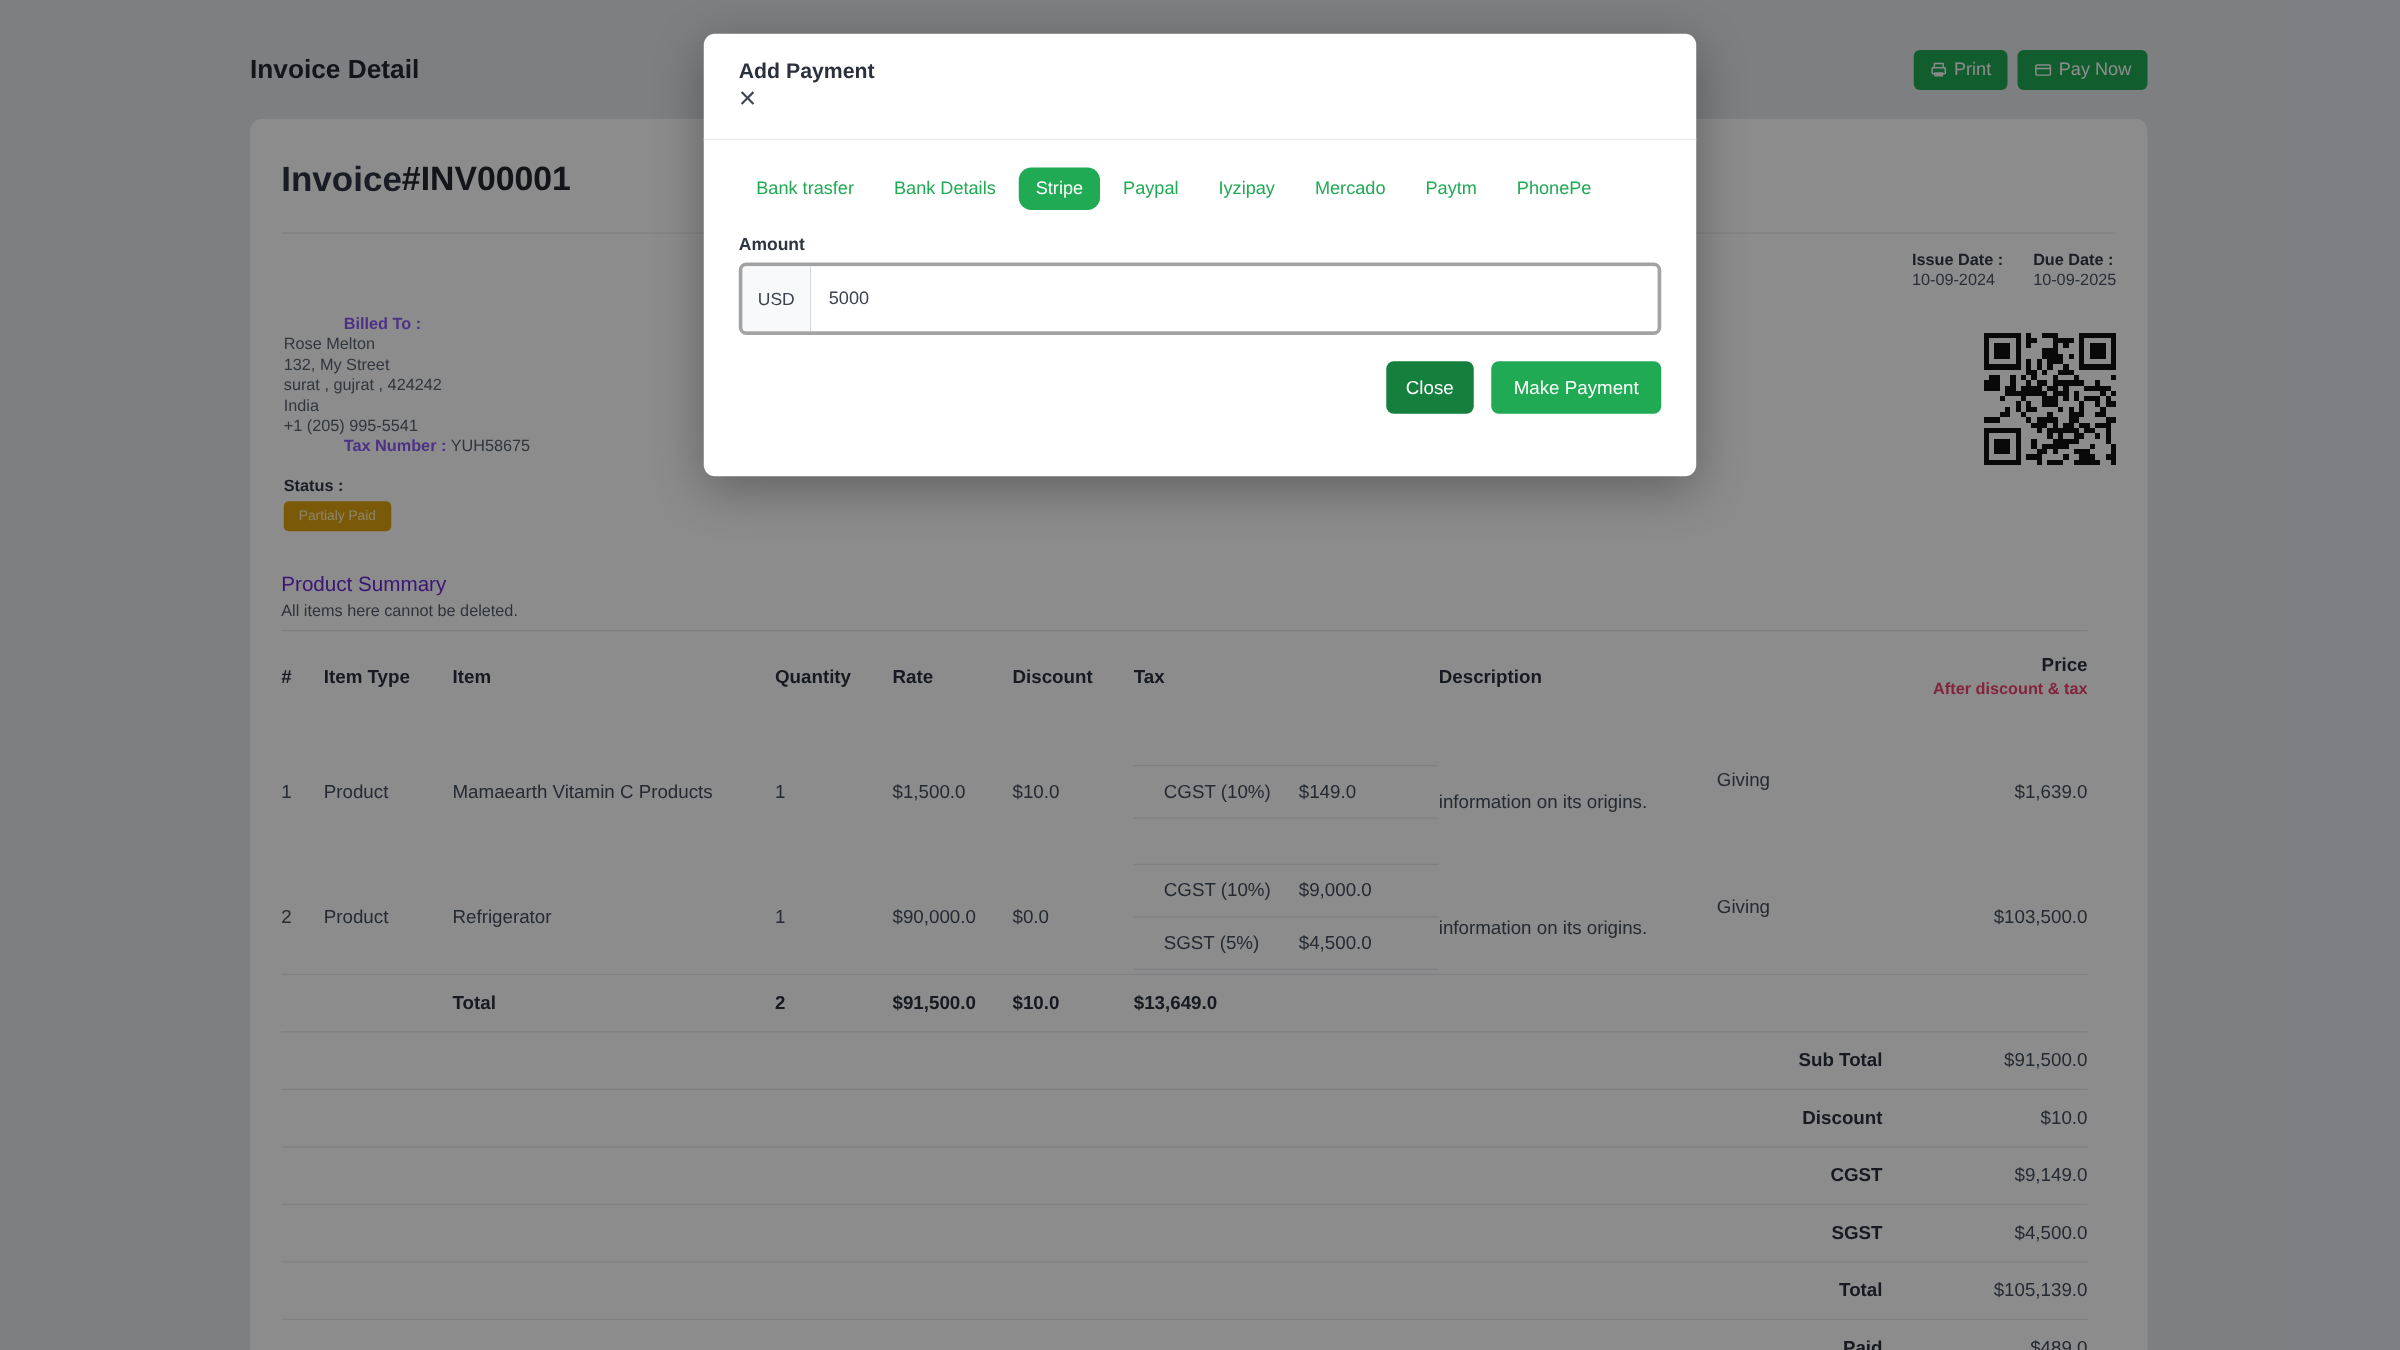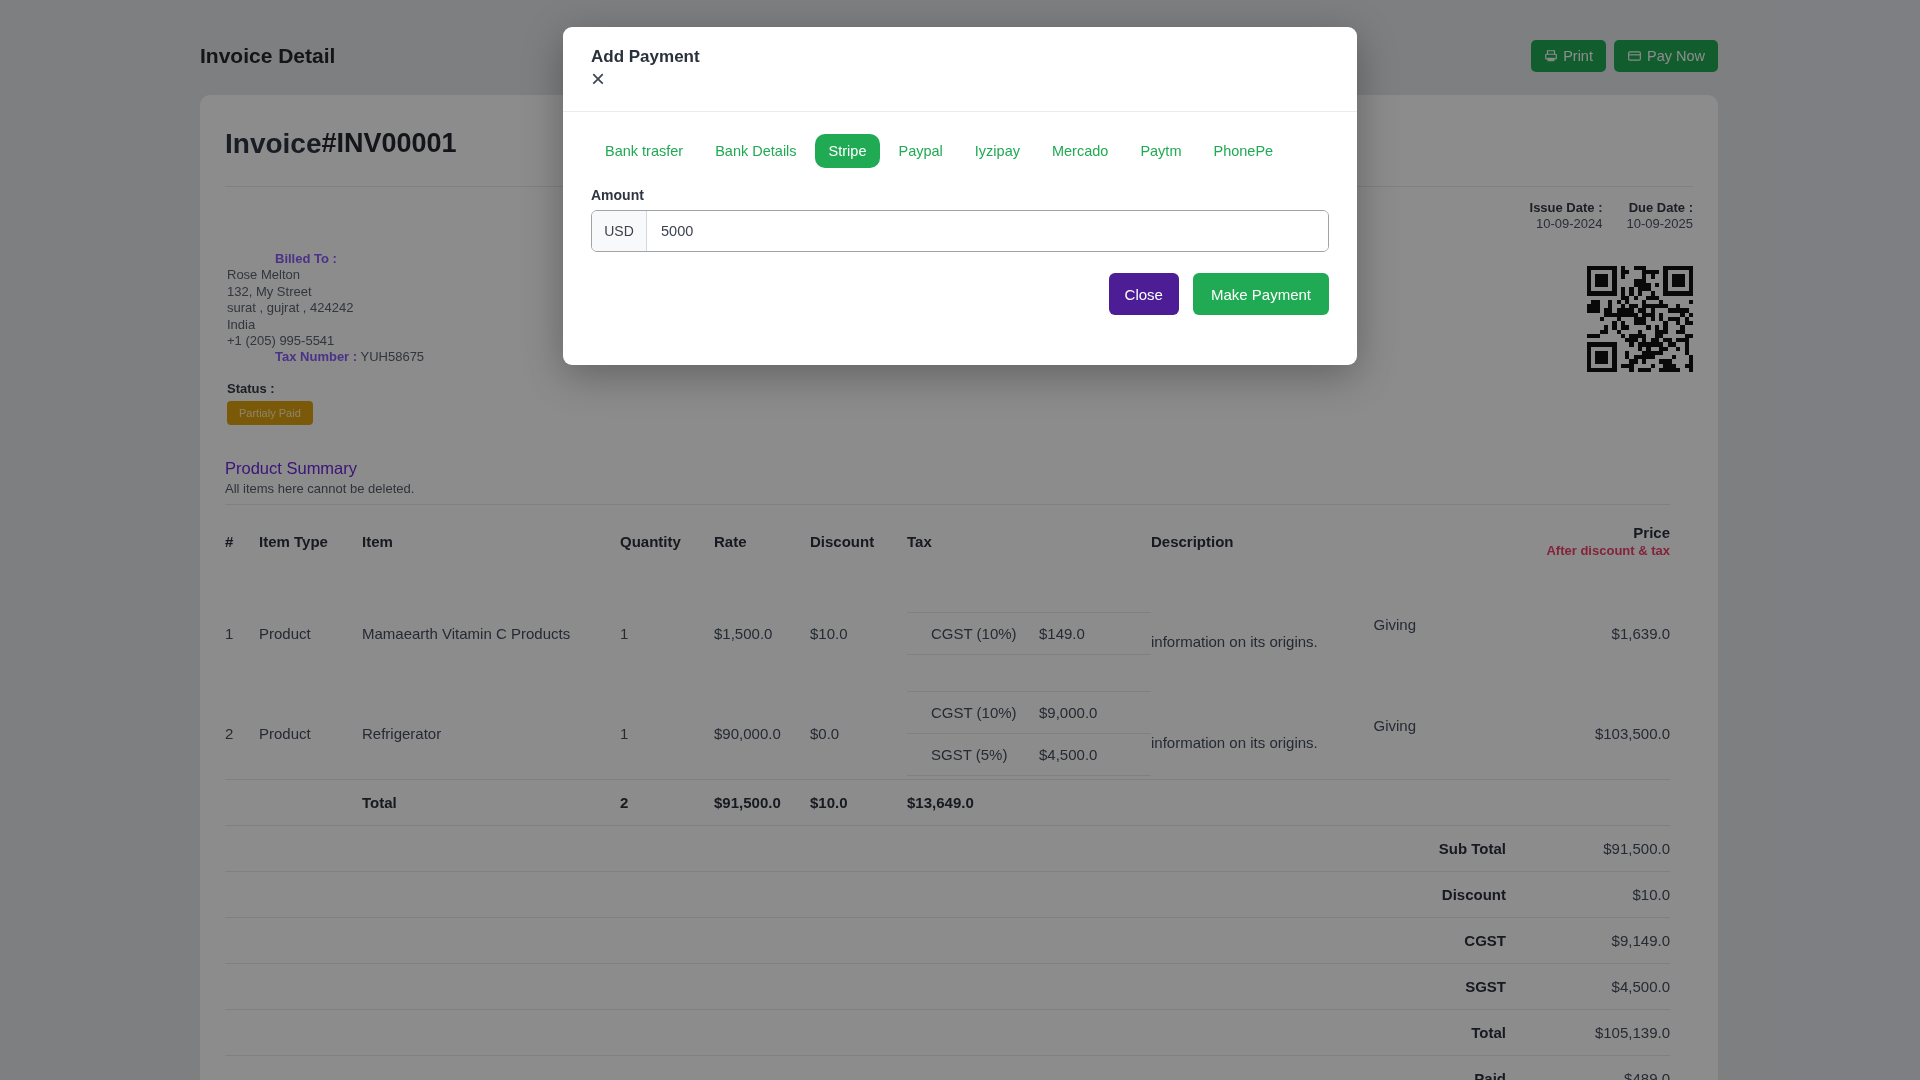--- a/index.html
+++ b/index.html
@@ -37,21 +37,21 @@
   .inv-title-row { display:flex; align-items:flex-start; margin-top:8px; }
   .inv-title { font-size:28px; font-weight:600; color:#2e3442; }
   .inv-number { font-size:27px; font-weight:700; color:#23272f; padding-right:0; }
   .inv-divider { border:none; border-top:1px solid #e8eaef; margin-top:26px; }
 
   .info-section { position:relative; height:262px; }
   .addr { position:absolute; left:2px; top:64px; font-size:13px; line-height:16.4px; color:#5b6470; }
   .addr .b { font-weight:700; color:#8b5cf6;padding-left:48px; }
   .shipped { position:absolute; left:500px; top:147px; font-size:13px; line-height:16.4px; color:#5b6470; }
   .dates { position:absolute; right:0; top:13px; display:flex; gap:24px; }
-  .date-col { text-align:right; font-size:13px; line-height:16px; color:#4b5563; }
+  .date-col { text-align:left; font-size:13px; line-height:16px; color:#4b5563; }
   .date-col .lbl { font-weight:700; color:#333a46; }
   .qr { position:absolute; right:0; top:79px; width:106px; height:106px; background:#fff; }
   .status-block { position:absolute; left:2px; top:194px; }
   .status-lbl { font-size:13px; font-weight:700; color:#333a46; }
   .status-badge {
     margin-top:5px; display:inline-block; background:var(--badge); color:#ffeebe;
     font-size:11px; padding:6px 12px; border-radius:4px;
   }
 
   .ps-title { font-size:16.5px; font-weight:500; color:#6d28d9; margin-top:10px; }
@@ -96,28 +96,28 @@
     cursor:pointer; font-family:inherit; padding:0;
   }
   .modal-body { padding:22px 28px 0 28px; }
   .pay-tabs { display:flex; gap:4px; flex-wrap:wrap; }
   .pay-tab {
     background:none; border:none; font-family:inherit; cursor:pointer;
     font-size:14.5px; color:var(--green); padding:9px 14px; border-radius:10px;
   }
   .pay-tab.active { background:var(--green); color:#fff; }
   .amount-lbl { font-size:14px; font-weight:700; color:#2f3540; margin-top:19px; margin-bottom:7px; }
-  .input-group { display:flex; height:42px; border:1px solid #a3a3a3; border-radius:6px; overflow:hidden; }
+  .input-group { display:flex; height:58px; border:3px solid #a3a3a3; border-radius:6px; overflow:hidden; }
   .ig-prefix {
     width:55px; display:flex; align-items:center; justify-content:center;
     background:#f8f9fb; border-right:1px solid #d3d8de; font-size:14px; color:#3c434e;
   }
   .ig-input { flex:1; border:none; outline:none; font-size:14.5px; color:#3c434e; padding:0 14px; font-family:inherit; }
   .modal-footer { display:flex; justify-content:flex-end; gap:14px; margin-top:21px; padding-bottom:50px; }
-  .btn-close { background:#4c1d95; color:#fff; border:none; border-radius:6px; font-size:15px; padding:0 16px; height:42px; cursor:pointer; font-family:inherit; }
+  .btn-close { background:#15803d; color:#fff; border:none; border-radius:6px; font-size:15px; padding:0 16px; height:42px; cursor:pointer; font-family:inherit; }
   .btn-pay { background:var(--green); color:#fff; border:none; border-radius:6px; font-size:15px; padding:0 18px; height:42px; cursor:pointer; font-family:inherit; }
 </style>
 </head>
 <body style="--green: #1faa53; --red: #ee416e; --badge: #dfa410;">
 
 <div class="page-header">
   <div class="page-title">Invoice Detail</div>
   <div class="hdr-actions">
     <button class="btn-green">
       <span>

